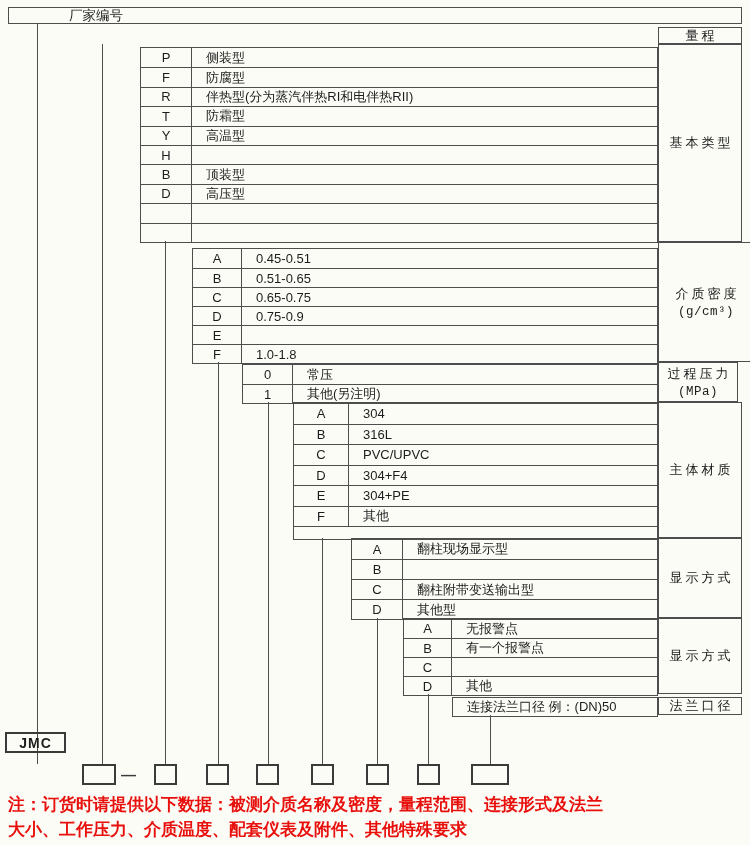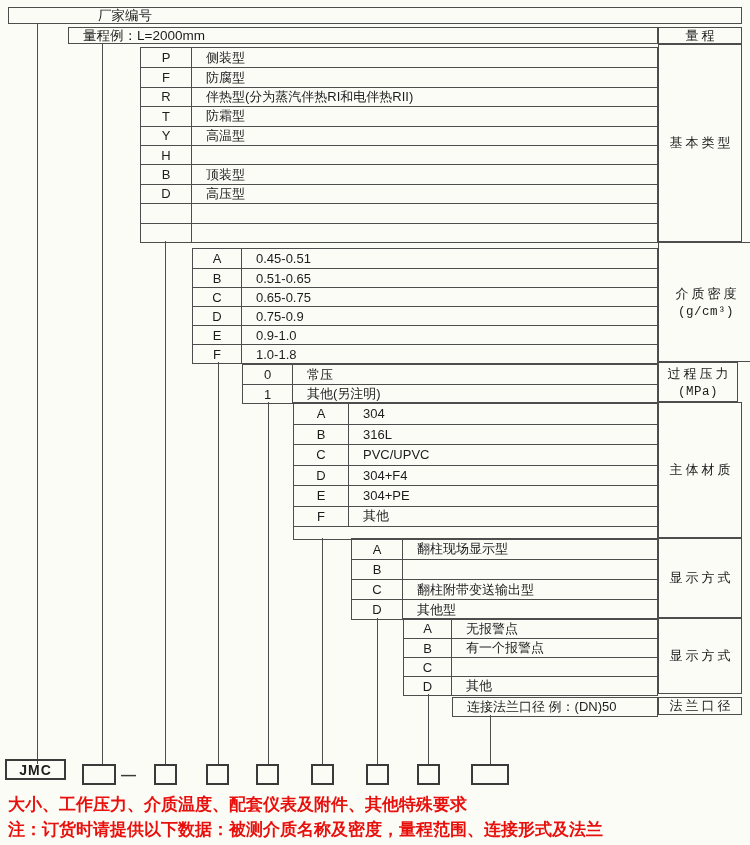--- a/index.html
+++ b/index.html
@@ -74,27 +74,24 @@
     line-height: 25px;
     color: var(--red, #e8100d);
     white-space: nowrap;
   }
 </style>
 </head>
 <body>
 
 <div class="canvas">
 
-  <div class="topbox" style="left:8px; top:7px; width:734px; height:17px; padding-left:89px;">
+  <div class="topbox" style="left:8px; top:7px; width:734px; height:17px; padding-left:60px;">
     <span>厂家编号</span>
   </div>
 
-  <div class="topbox" style="left:68px; top:27px; width:590px; height:17px; padding-left:14px;">
-    <span>量程例：L=2000mm</span>
-  </div>
 
   <div id="sections">
       <div class="section" style="left: 140px; top: 47px; width: 518px;">
         <div class="srow" style="height: 19.4px;">
           <div class="code" style="width: 51px;">P</div>
           <div class="desc">侧装型</div>
         </div>
         <div class="srow" style="height: 19.4px;">
           <div class="code" style="width: 51px;">F</div>
           <div class="desc">防腐型</div>
@@ -143,21 +140,20 @@
         <div class="srow" style="height: 19px;">
           <div class="code" style="width: 49px;">C</div>
           <div class="desc">0.65-0.75</div>
         </div>
         <div class="srow" style="height: 19px;">
           <div class="code" style="width: 49px;">D</div>
           <div class="desc">0.75-0.9</div>
         </div>
         <div class="srow" style="height: 19px;">
           <div class="code" style="width: 49px;">E</div>
-          <div class="desc">0.9-1.0</div>
         </div>
         <div class="srow" style="height: 19px;">
           <div class="code" style="width: 49px;">F</div>
           <div class="desc">1.0-1.8</div>
         </div>
       </div>
       <div class="section" style="left: 242px; top: 364px; width: 416px;">
         <div class="srow" style="height: 19px;">
           <div class="code" style="width: 50px;">0</div>
           <div class="desc">常压</div>
@@ -272,35 +268,35 @@
       <div class="vline" style="left: 165px; top: 241px; height: 523px;"></div>
       <div class="vline" style="left: 218px; top: 362px; height: 402px;"></div>
       <div class="vline" style="left: 268px; top: 402px; height: 362px;"></div>
       <div class="vline" style="left: 322px; top: 538px; height: 226px;"></div>
       <div class="vline" style="left: 377px; top: 618px; height: 146px;"></div>
       <div class="vline" style="left: 428px; top: 694px; height: 70px;"></div>
       <div class="vline" style="left: 490px; top: 715px; height: 49px;"></div>
     </div>
 
   <div id="boxes">
-      <div class="codebox" style="left: 5px; top: 759px; width: 61px; height: 21px; text-align: right;">
+      <div class="codebox" style="left: 5px; top: 732px; width: 61px; height: 21px; text-align: right;">
         <span class="jmc-text">JMC</span>
       </div>
       <div class="codebox" style="left: 82px; top: 764px; width: 34px; height: 21px;"></div>
       <div class="codebox" style="left: 154px; top: 764px; width: 23px; height: 21px;"></div>
       <div class="codebox" style="left: 206px; top: 764px; width: 23px; height: 21px;"></div>
       <div class="codebox" style="left: 256px; top: 764px; width: 23px; height: 21px;"></div>
       <div class="codebox" style="left: 311px; top: 764px; width: 23px; height: 21px;"></div>
       <div class="codebox" style="left: 366px; top: 764px; width: 23px; height: 21px;"></div>
       <div class="codebox" style="left: 417px; top: 764px; width: 23px; height: 21px;"></div>
       <div class="codebox" style="left: 471px; top: 764px; width: 38px; height: 21px;"></div>
     </div>
 
   <div class="dash-sep" style="left:118px; top:764px; width:21px; height:21px;">
     <span>—</span>
   </div>
 
   <div class="note">
+    <div>注：订货时请提供以下数据：被测介质名称及密度，量程范围、连接形式及法兰</div>
     <div>大小、工作压力、介质温度、配套仪表及附件、其他特殊要求</div>
-    <div>注：订货时请提供以下数据：被测介质名称及密度，量程范围、连接形式及法兰</div>
   </div>
 
 </div>
 
 </body></html>

